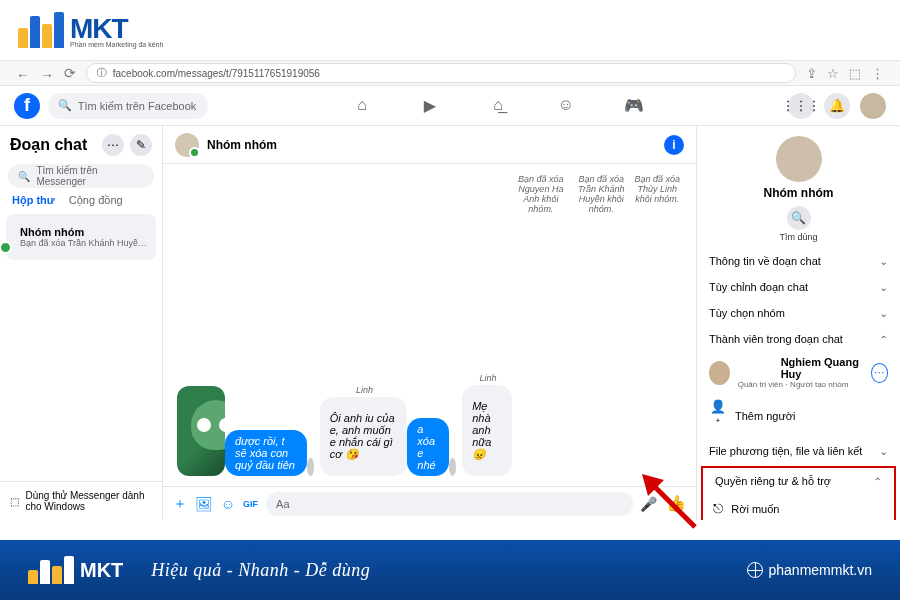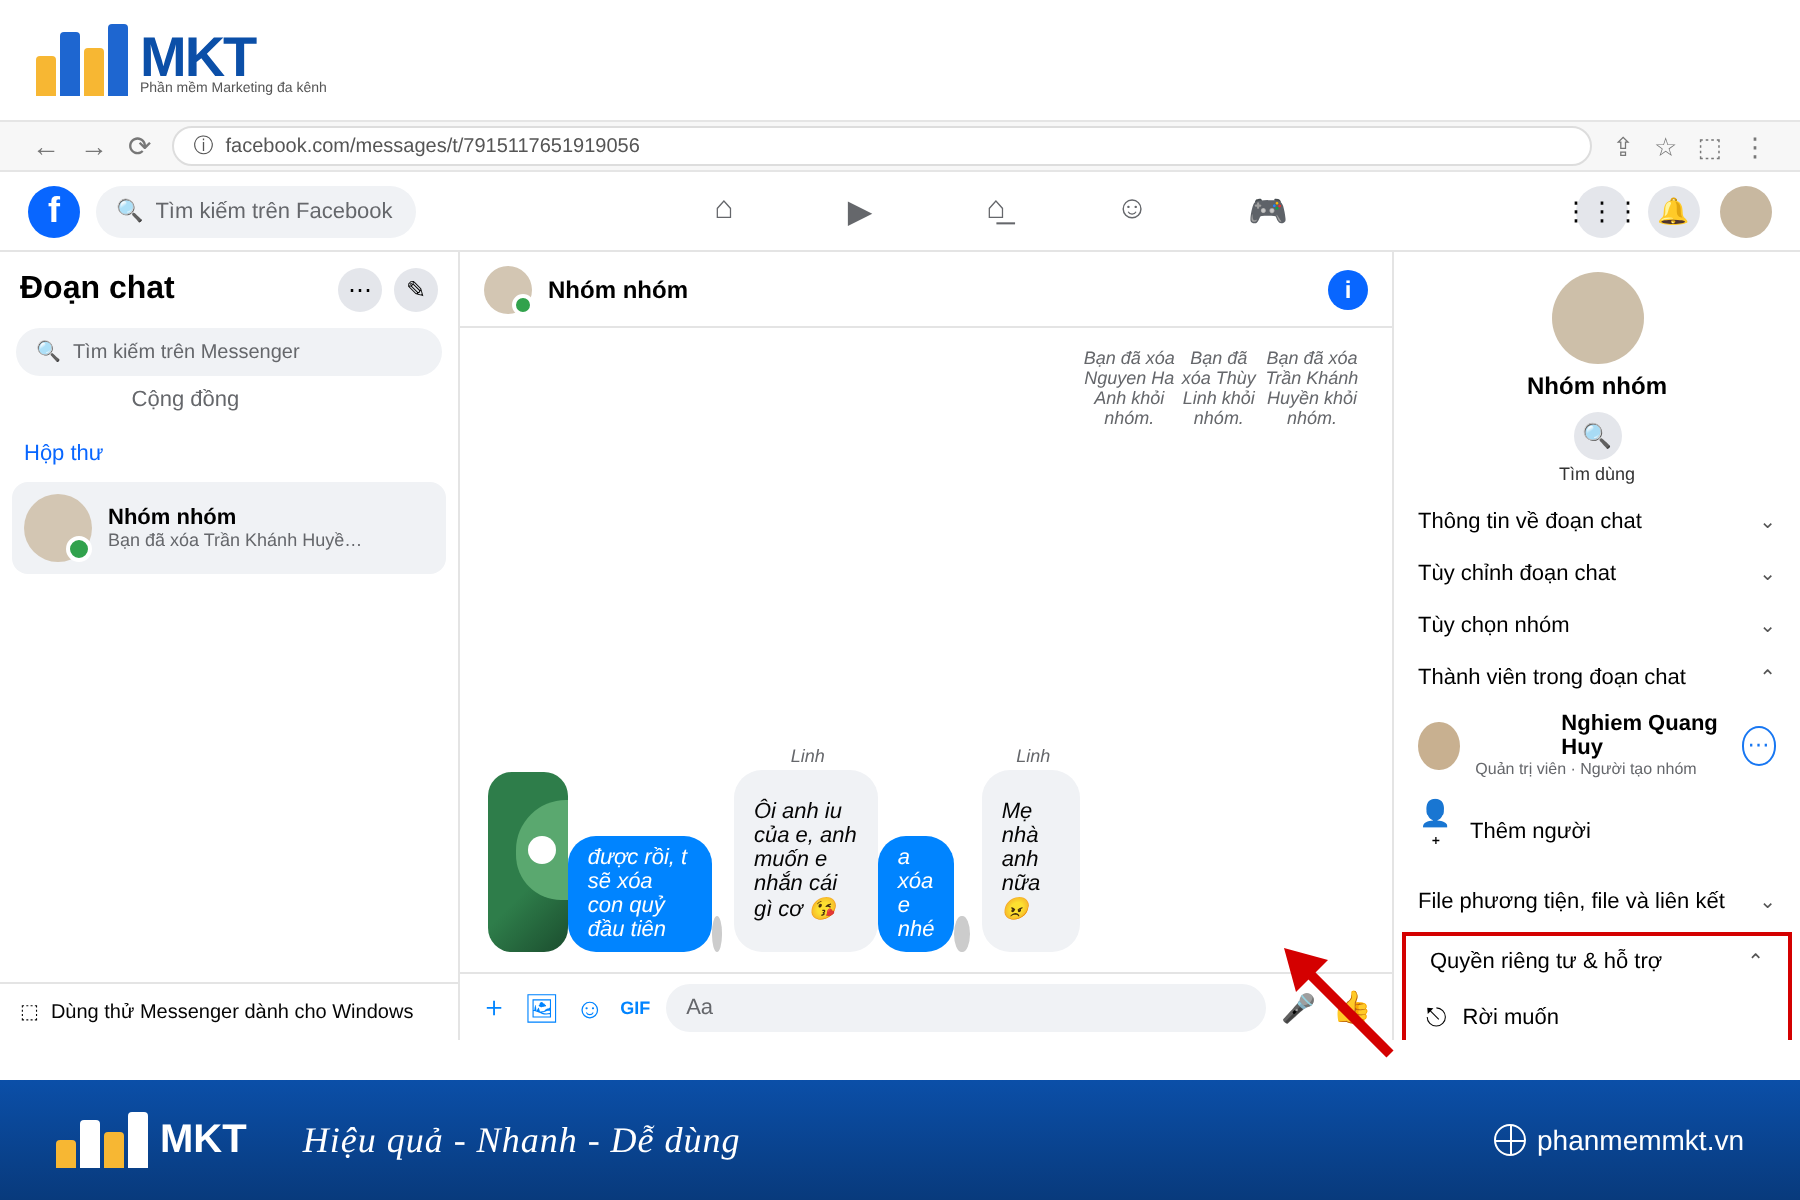--- a/index.html
+++ b/index.html
@@ -21,31 +21,31 @@
   .fb-logo { width:26px; height:26px; border-radius:50%; background:#0866ff; color:#fff; font-weight:800; display:flex; align-items:center; justify-content:center; font-size:18px;}
   .fb-search { margin-left:8px; background:#f0f2f5; border-radius:16px; height:26px; width:160px; display:flex; align-items:center; padding:0 10px; font-size:11px; color:#65676b; gap:6px;}
   .fb-center-nav { flex:1; display:flex; justify-content:center; gap:48px; color:#65676b; font-size:16px; }
   .fb-center-nav span{ width:20px; text-align:center;}
   .fb-right { display:flex; align-items:center; gap:10px; }
   .pill-ico { width:26px; height:26px; border-radius:50%; background:#e4e6eb; display:flex; align-items:center; justify-content:center; font-size:13px; color:#050505;}
   .avatar-mini{ width:26px;height:26px;border-radius:50%; background:#c8b8a0;}
 
   
   .workspace { display:flex; height: 394px; }
-  .col-left  { width:230px; border-right:1px solid #e4e4e4; display:flex; flex-direction:column;justify-content:flex-end;}
+  .col-left  { width:163px; border-right:1px solid #e4e4e4; display:flex; flex-direction:column;justify-content:flex-end;}
   .col-mid   { flex:1; display:flex; flex-direction:column; }
   .col-right { width:204px; border-left:1px solid #e4e4e4; overflow:hidden; font-size:11px; }
 
   
   .chats-head { display:flex; align-items:center; padding:8px 10px; }
   .chats-head h2{ font-size:16px; font-weight:700; flex:1;}
   .roundbtn { width:22px;height:22px;border-radius:50%;background:#e4e6eb;display:flex;align-items:center;justify-content:center;font-size:12px;margin-left:6px;}
   .msgr-search{ margin:0 8px 6px; background:#f0f2f5; border-radius:14px; height:24px; display:flex; align-items:center; padding:0 10px; font-size:10px; color:#65676b; gap:6px;}
   .left-tabs { display:flex; gap:14px; padding:0 12px; font-size:11px; }
-  .left-tabs .active{ color:#0866ff; font-weight:400;margin-top:27px;}
+  .left-tabs .active{ color:#0866ff; font-weight:700;}
   .left-tabs .inactive{ color:#65676b;}
   .thread { margin:8px 6px; padding:6px; border-radius:8px; background:#f0f2f5; display:flex; gap:8px; align-items:center;}
   .thread .avc{ width:34px;height:34px;border-radius:50%;background:#d3c6b3; position:relative;}
   .thread .avc::after{content:'';position:absolute;right:0;bottom:0;width:9px;height:9px;border-radius:50%;background:#31a24c;border:2px solid #fff;}
   .thread .t-title{font-size:11px;font-weight:600;}
   .thread .t-sub{font-size:9px;color:#65676b; max-width:130px; white-space:nowrap; overflow:hidden; text-overflow:ellipsis;}
   .left-footer{ margin-top:auto; border-top:1px solid #e4e4e4; padding:8px 10px; font-size:10px; display:flex; align-items:center; gap:6px; color:#050505;}
 
   
   .chat-head{ height:38px; border-bottom:1px solid #e4e4e4; display:flex; align-items:center; padding:0 12px; gap:8px;}
@@ -204,22 +204,22 @@
       </div>
       <div class="bubble-out">a xóa e nhé</div>
       <div class="row-in">
         <div class="mava"></div>
         <div class="stackin">
           <div class="nm">Linh</div>
           <div class="bubble-in">Mẹ nhà anh nữa 😠</div>
         </div>
       </div>
       <div class="sys">Bạn đã xóa Nguyen Ha Anh khỏi nhóm.</div>
+      <div class="sys">Bạn đã xóa Trần Khánh Huyền khỏi nhóm.</div>
       <div class="sys">Bạn đã xóa Thùy Linh khỏi nhóm.</div>
-      <div class="sys">Bạn đã xóa Trần Khánh Huyền khỏi nhóm.</div>
     </div>
     <div class="composer">
       <span>＋</span>
       <span>🖼</span>
       <span>☺</span>
       <span style="font-size:9px;font-weight:700">GIF</span>
       <div class="txt">
         <span>Aa</span>
       </div>
       <span>🎤</span>

